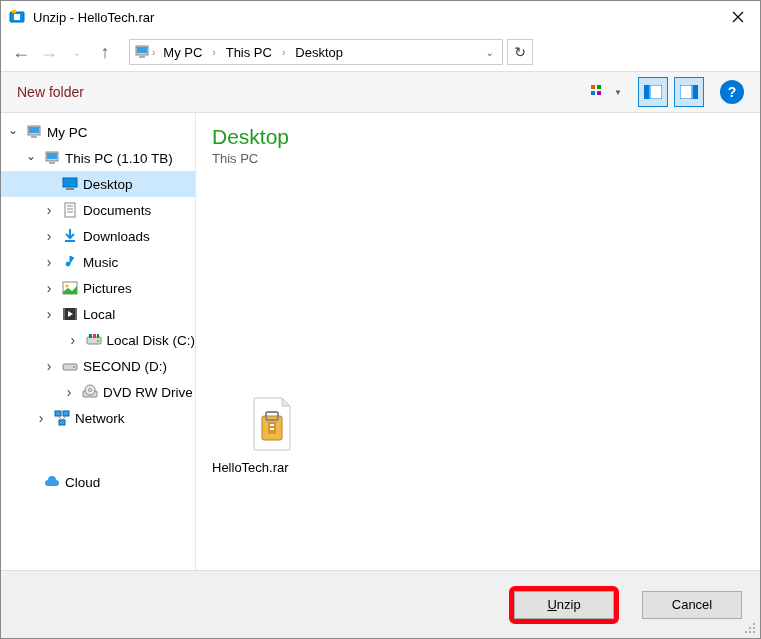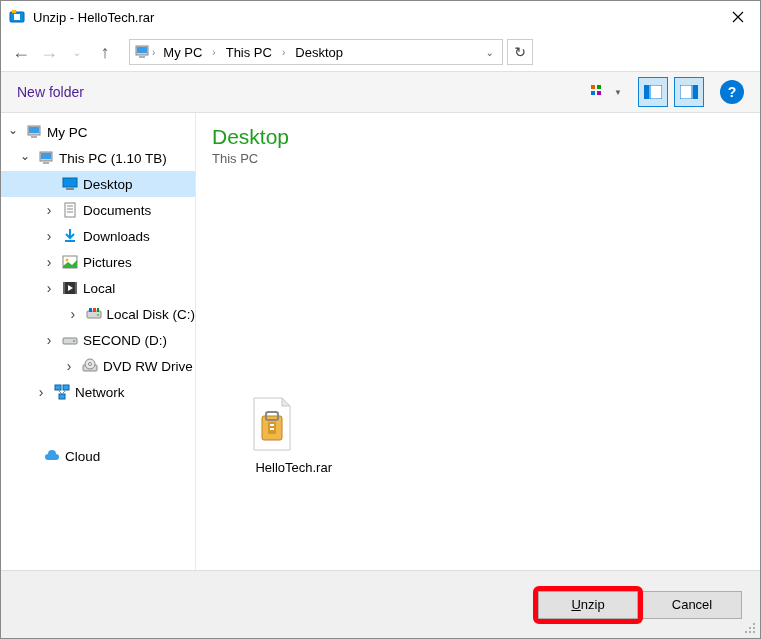--- a/index.html
+++ b/index.html
@@ -12,41 +12,41 @@
 .navbar { height: 38px; display: flex; align-items: center; padding: 0 8px; gap: 4px; }
 .nav-arrow { width: 24px; height: 24px; display: flex; align-items: center; justify-content: center; color: #606060; font-size: 18px; }
 .nav-arrow.disabled { color: #c0c0c0; }
 .addr-bar { flex: 1; height: 26px; border: 1px solid #ccc; display: flex; align-items: center; padding: 0 4px; background: #fff; margin-left: 8px; max-width: 374px; }
 .breadcrumb { font-size: 13px; color: #000; display: flex; align-items: center; gap: 2px; }
 .crumb { padding: 2px 6px; }
 .crumb-sep { color: #888; font-size: 10px; padding: 0 2px; }
 .addr-drop { margin-left: auto; color: #606060; font-size: 10px; padding: 0 4px; }
 .refresh-btn { width: 26px; height: 26px; border: 1px solid #ccc; display: flex; align-items: center; justify-content: center; font-size: 14px; color: #404040; margin-left: 0; }
 .toolbar { height: 42px; background: #f5f5f5; border-top: 1px solid #e0e0e0; border-bottom: 1px solid #e0e0e0; display: flex; align-items: center; padding: 0 16px; }
-.new-folder { color: #4c1d95; font-size: 14px; cursor: default; }
+.new-folder { color: #7f1d1d; font-size: 14px; cursor: default; }
 .toolbar-right { margin-left: auto; display: flex; align-items: center; gap: 6px; }
 .view-btn-sm { width: 20px; height: 20px; display: flex; align-items: center; justify-content: center; }
 .view-drop { font-size: 8px; color: #606060; margin-right: 10px; }
 .pane-btn { width: 30px; height: 30px; border: 1px solid #0c84d8; background: #cde6f7; display: flex; align-items: center; justify-content: center; }
 .help-btn { width: 24px; height: 24px; border-radius: 50%; background: #0078d7; color: #fff; display: flex; align-items: center; justify-content: center; font-size: 14px; font-weight: bold; margin-left: 10px; }
 .body-area { flex: 1; display: flex; overflow: hidden; }
 .tree { width: 195px; border-right: 1px solid #e8e8e8; padding-top: 6px; overflow: hidden; }
 .tree-row { height: 26px; display: flex; align-items: center; font-size: 13.5px; color: #000; white-space: nowrap; padding-left: 6px; }
 .tree-row.selected { background: #cce8ff; }
 .tree-expand { width: 16px; font-size: 11px; color: #404040; text-align: center; display: inline-block; }
 .tree-expand.collapsed::before { content: "›"; font-size: 14px; }
 .tree-expand.expanded::before { content: "⌄"; font-size: 12px; position: relative; top: -2px; }
 .tree-icon { width: 18px; height: 18px; margin: 0 4px; display: inline-flex; align-items: center; justify-content: center; }
 .content { flex: 1; padding: 12px 16px; }
 .loc-title { font-size: 21px; color: #1e9e1e; font-weight: 400; }
 .loc-sub { font-size: 13px; color: #606060; margin-top: 2px; }
-.file-item { margin-top: 230px; width: 120px; text-align: right; }
+.file-item { margin-top: 230px; width: 120px; text-align: left; }
 .file-icon { width: 56px; height: 56px; margin: 0 auto 8px; position: relative; }
 .file-name { font-size: 13px; color: #000; }
-.footer { height: 68px; background: #f0f0f0; border-top: 1px solid #ddd; display: flex; align-items: center; justify-content: flex-end; padding: 0 18px; gap: 4px; }
+.footer { height: 68px; background: #f0f0f0; border-top: 1px solid #ddd; display: flex; align-items: center; justify-content: flex-end; padding: 0 18px; gap: 28px; }
 .btn { width: 100px; height: 28px; border: 1px solid #adadad; background: #e1e1e1; font-size: 13px; display: flex; align-items: center; justify-content: center; cursor: default; }
 .btn-highlight { position: relative; }
 .btn-highlight::before { content: ""; position: absolute; top: -6px; left: -6px; right: -6px; bottom: -6px; border: 5px solid #ff0010; border-radius: 6px; }
 .resize-grip { position: absolute; right: 4px; bottom: 4px; width: 12px; height: 12px; }
 .underline-first::first-letter { text-decoration: underline; }
 svg { display: block; }
 </style>
 </head>
 <body>
 
@@ -128,21 +128,21 @@
         <span class="tree-expand expanded"></span>
         <span class="tree-icon">
             <svg width="16" height="16" viewBox="0 0 16 16">
               <rect x="2" y="2" width="12" height="9" fill="#d0d0d0" stroke="#888"></rect>
               <rect x="3" y="3" width="10" height="6" fill="#3a9de8"></rect>
               <rect x="5" y="12" width="6" height="2" fill="#b0b0b0"></rect>
             </svg>
           </span>
         <span>My PC</span>
       </div>
-      <div class="tree-row" style="padding-left:16px">
+      <div class="tree-row" style="padding-left:22px">
         <span class="tree-expand expanded"></span>
         <span class="tree-icon">
             <svg width="16" height="16" viewBox="0 0 16 16">
               <rect x="2" y="2" width="12" height="9" fill="#d0d0d0" stroke="#888"></rect>
               <rect x="3" y="3" width="10" height="6" fill="#3a9de8"></rect>
               <rect x="5" y="12" width="6" height="2" fill="#b0b0b0"></rect>
             </svg>
           </span>
         <span>This PC (1.10 TB)</span>
       </div>
@@ -169,20 +169,29 @@
       </div>
       <div class="tree-row" style="padding-left:40px">
         <span class="tree-expand collapsed"></span>
         <span class="tree-icon">
             <svg width="16" height="16" viewBox="0 0 16 16">
               <path d="M8 1 L8 10 M4 6 L8 10 L12 6" stroke="#0a8fe6" stroke-width="2" fill="none"></path>
               <line x1="3" y1="13" x2="13" y2="13" stroke="#0a8fe6" stroke-width="2"></line>
             </svg>
           </span>
         <span>Downloads</span>
+      </div>
+      <div class="tree-row" style="padding-left:40px">
+        <span class="tree-expand collapsed"></span>
+        <span class="tree-icon">
+            <svg width="16" height="16" viewBox="0 0 16 16">
+              <path d="M6 12 A2 2 0 1 1 6 8 A2 2 0 1 1 6 12 M8 10 L8 2 L12 4" fill="#0a8fe6" stroke="#0a8fe6"></path>
+            </svg>
+          </span>
+        <span>Music</span>
       </div>
       <div class="tree-row" style="padding-left:40px">
         <span class="tree-expand collapsed"></span>
         <span class="tree-icon">
             <svg width="16" height="16" viewBox="0 0 16 16">
               <rect x="1" y="2" width="14" height="12" fill="#fff" stroke="#888"></rect>
               <circle cx="5" cy="6" r="1.5" fill="#ffb600"></circle>
               <path d="M1 12 L6 8 L10 11 L15 6 L15 14 L1 14 Z" fill="#3aae3a"></path>
             </svg>
           </span>

